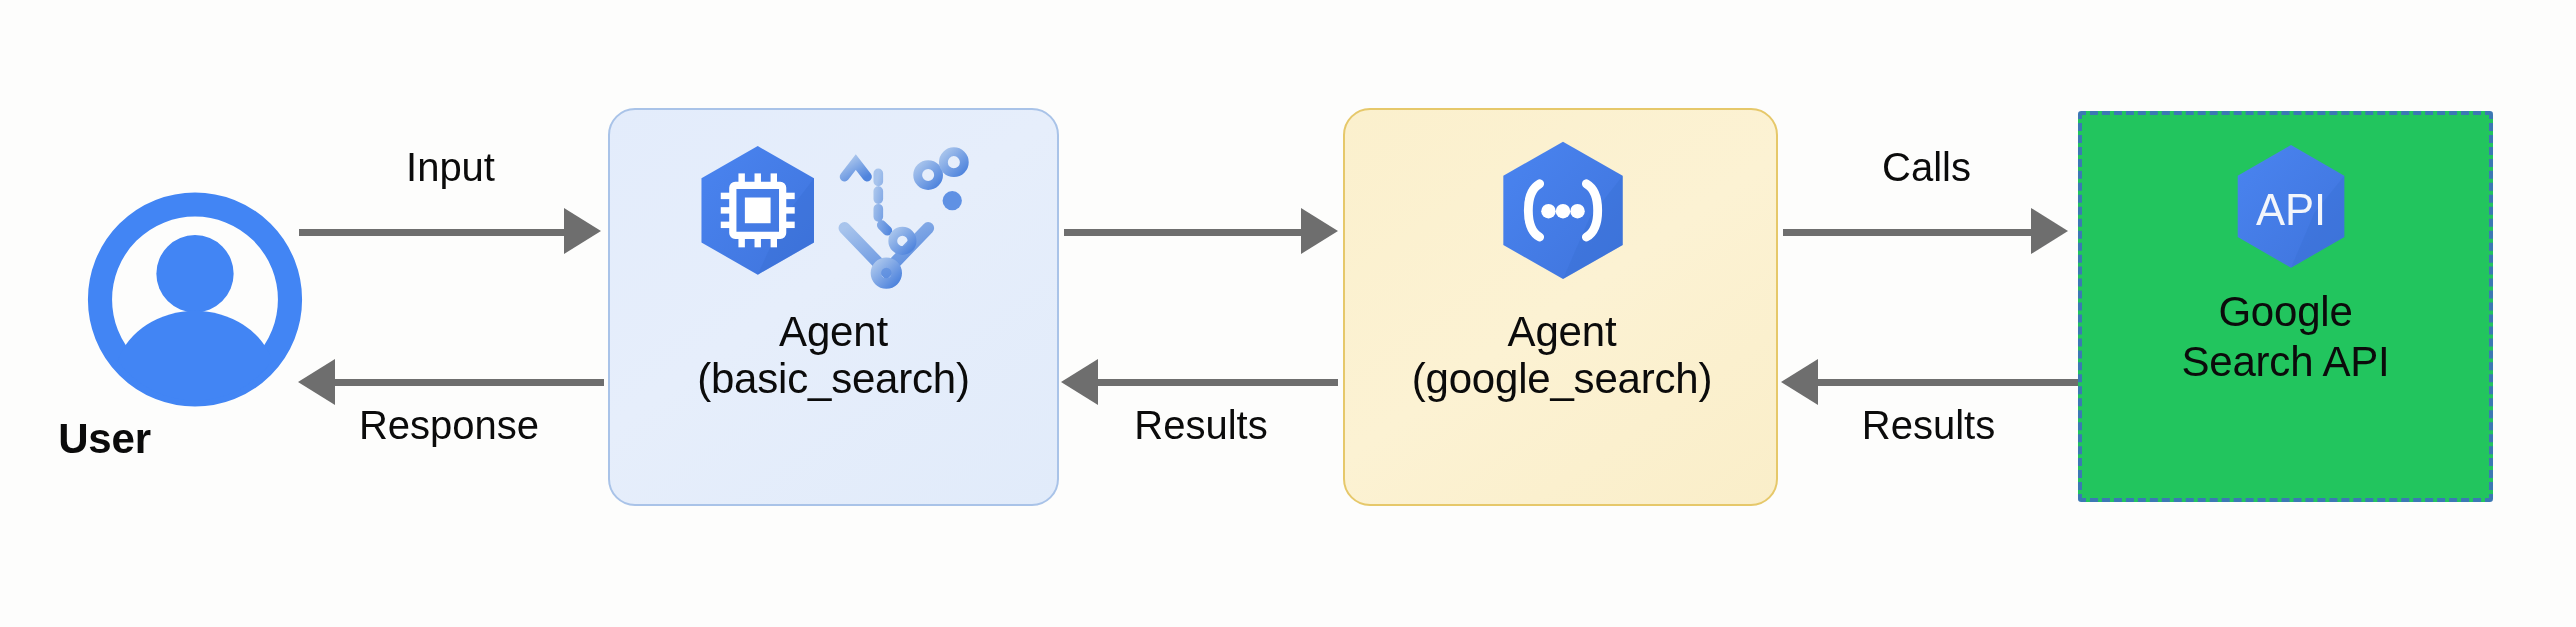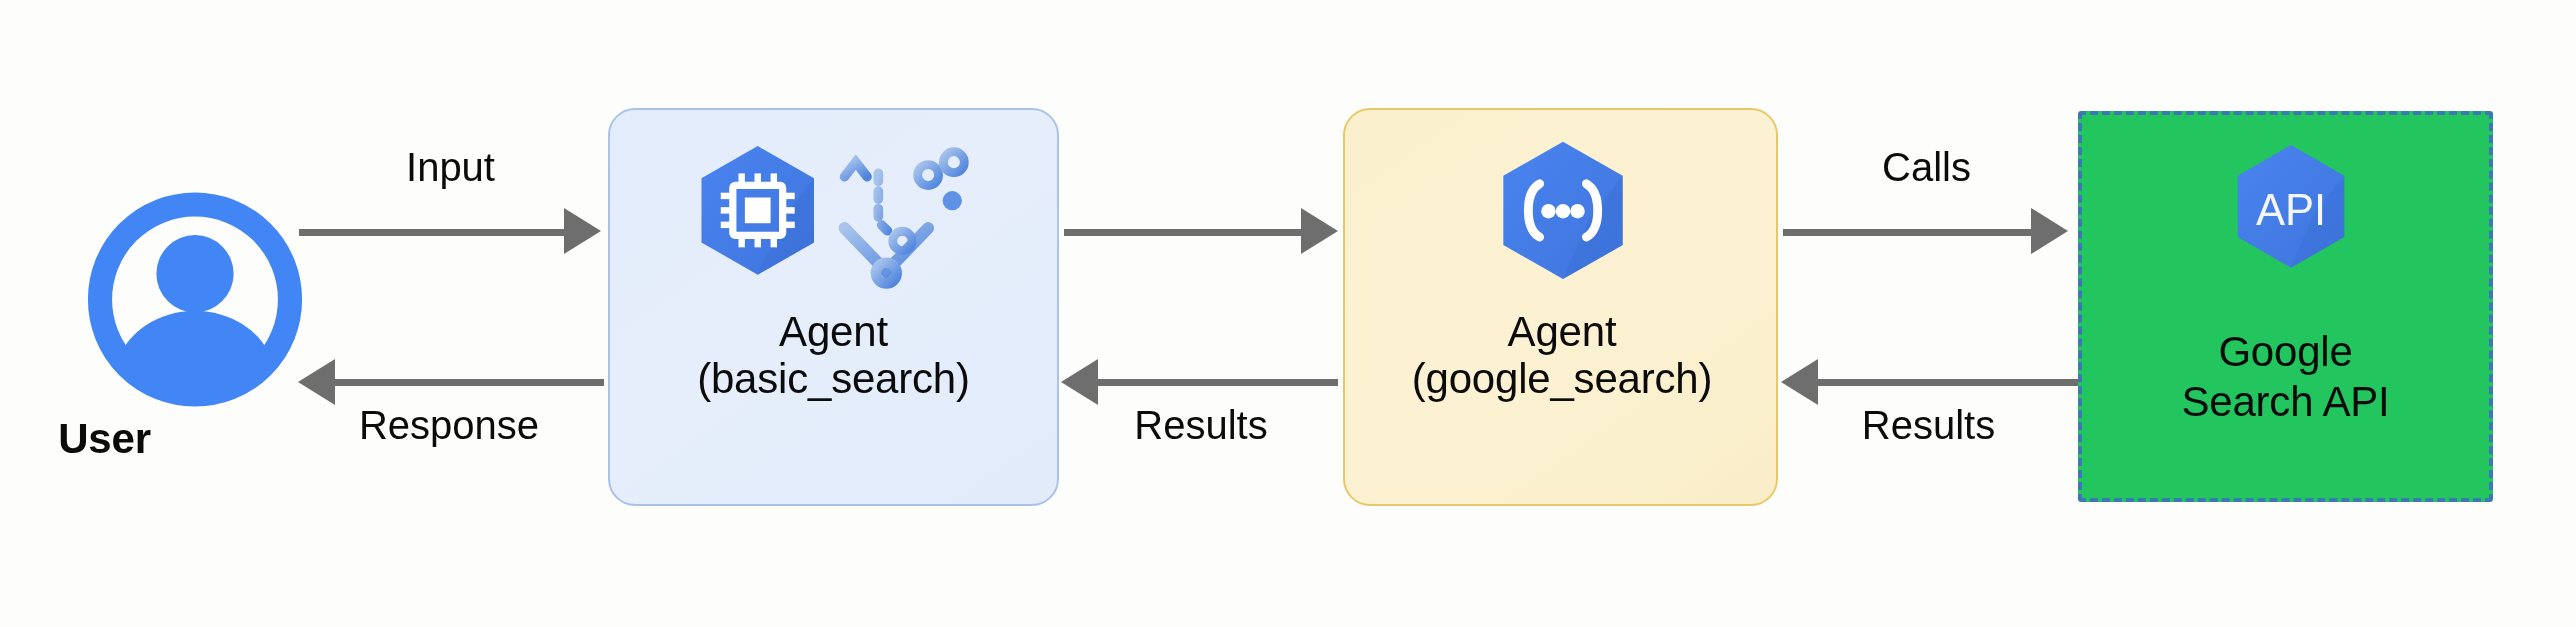--- a/index.html
+++ b/index.html
@@ -117,21 +117,20 @@
     left: 142px;
     top: 26px;
     width: 134px;
     height: 134px;
   }
   #api-label {
     left: 2078px;
     top: 287px;
     width: 415px;
     line-height: 1.18;
-    margin-top: 40px;
   }
 
   
   .edge-line {
     position: absolute;
     height: 7.2px;
     background: #6e6e6e;
   }
   .arrow-head {
     position: absolute;

